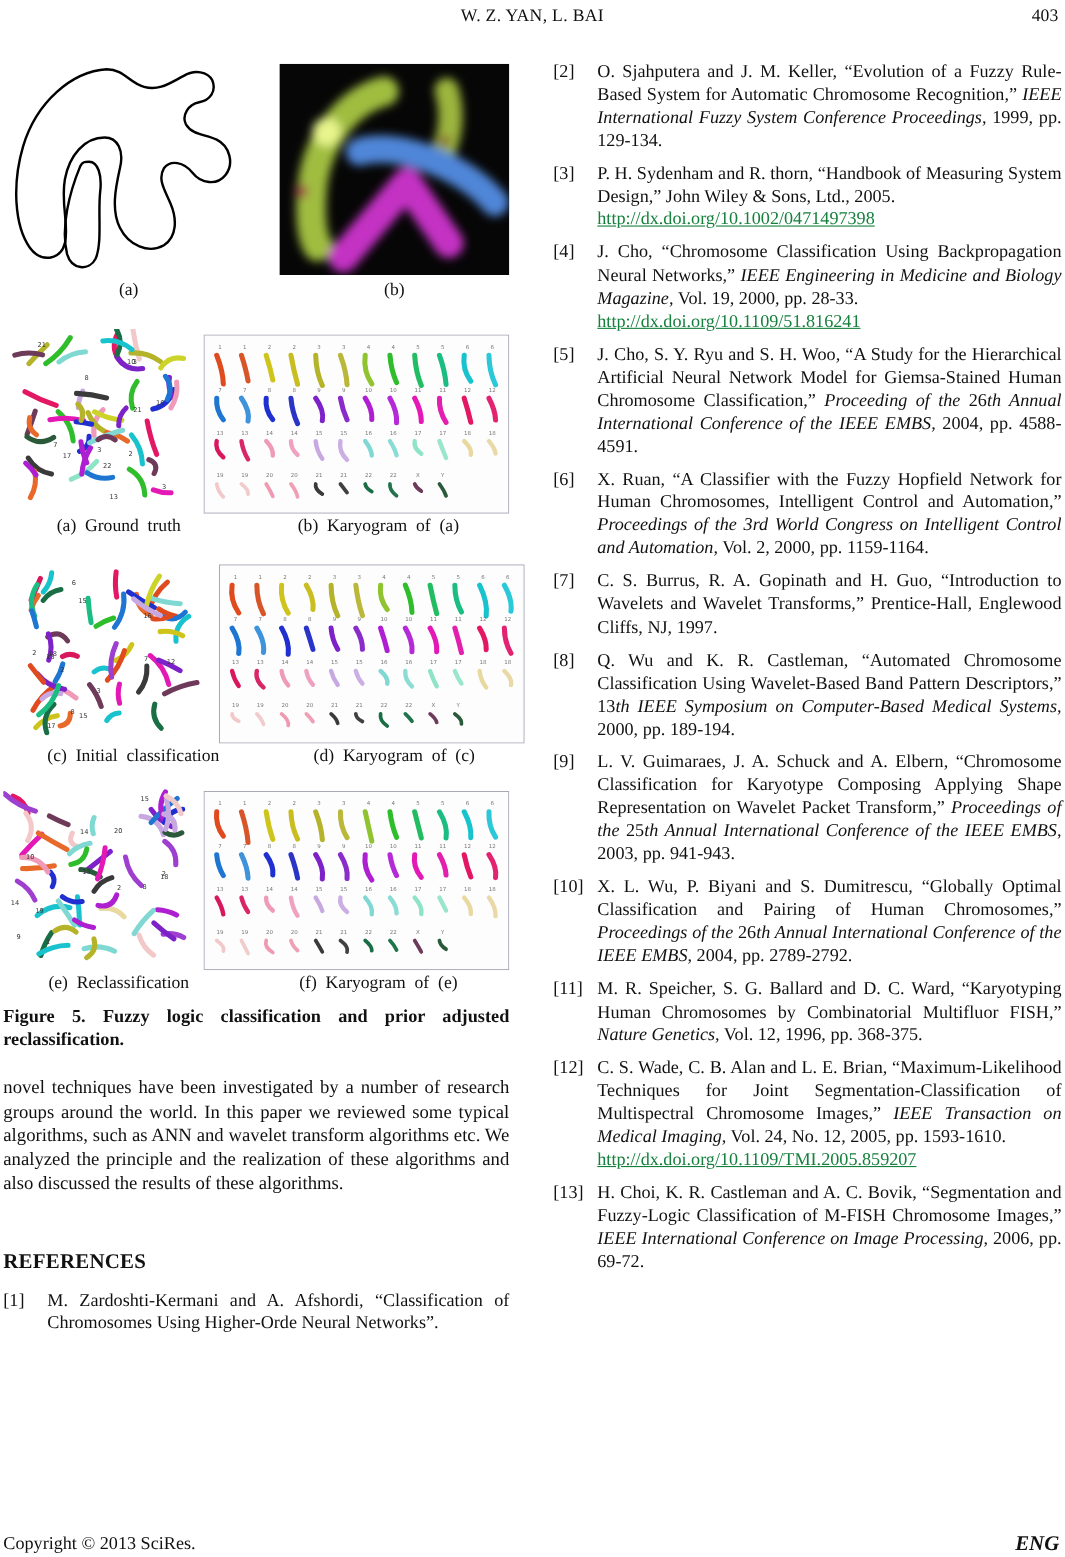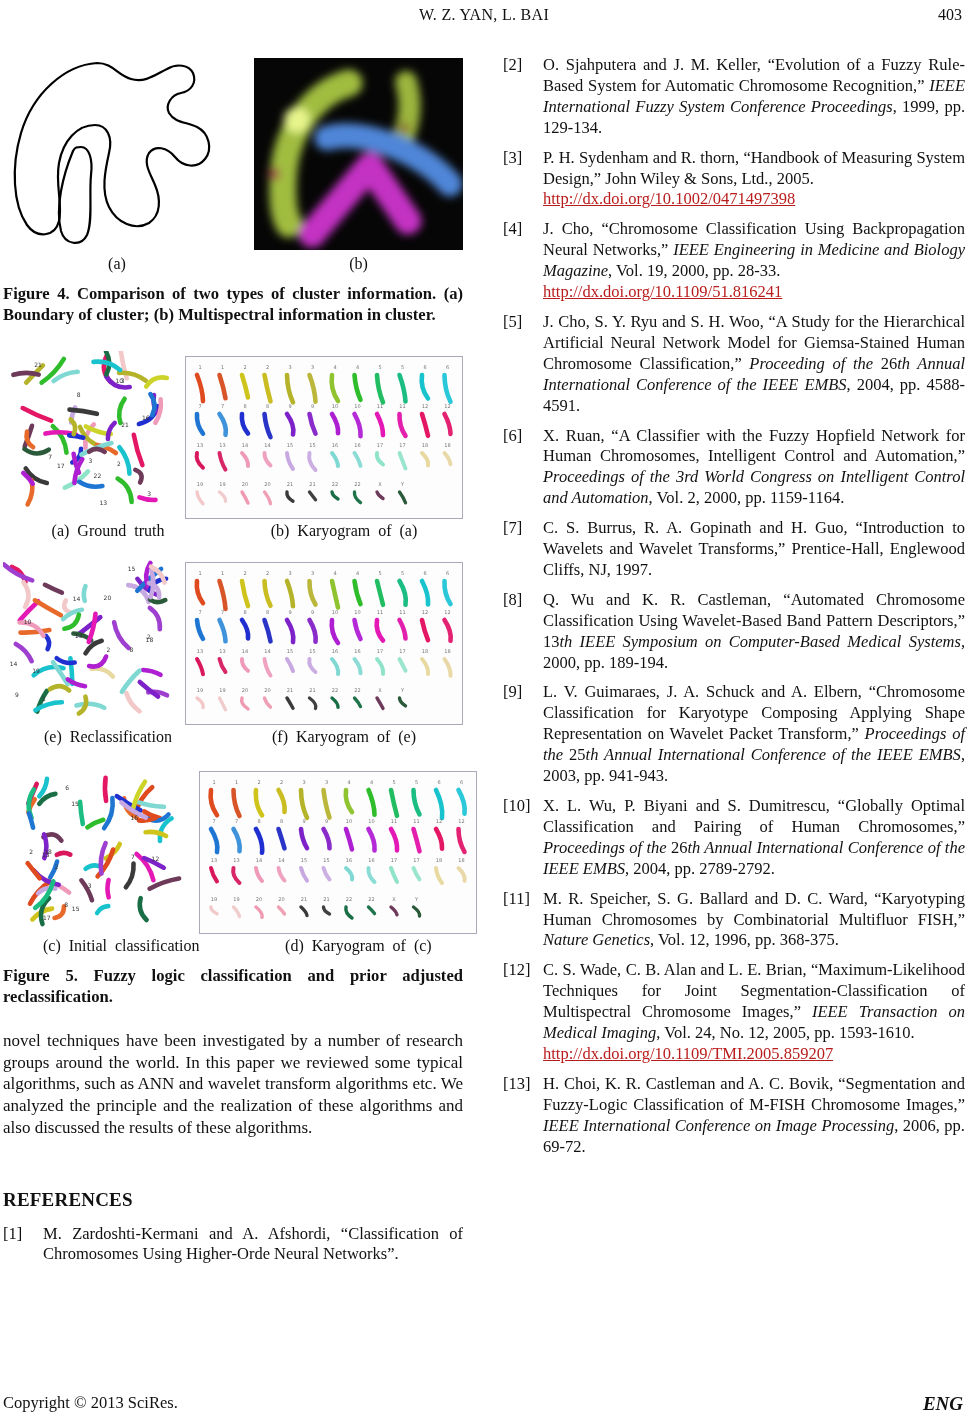--- a/index.html
+++ b/index.html
@@ -29,21 +29,21 @@
   .sub-caption{font-size:16px;margin-top:3px;word-spacing:4px;white-space:nowrap;padding-left:40px;}
   
   .body-text{margin:23px 0 0 0;font-size:17px;line-height:21.7px;text-align:justify;}
   .refs-heading{margin:50px 0 0 0;text-align:left;font-size:19px;font-weight:bold;letter-spacing:.2px;}
   
   .ref-item{display:flex;margin:0 0 9px 0;font-size:16.5px;line-height:20.9px;}
   #refs-left .ref-item{margin-top:13px;}
   .ref-num{flex:0 0 40px;}
   .ref-body{flex:1;text-align:justify;}
   .it{font-style:italic;}
-  .ref-link{color:#b91c1c;display:block;}
+  .ref-link{color:#15803d;display:block;}
   
   .footer-left{position:absolute;left:3px;top:1393px;font-size:16.5px;}
   .footer-right{position:absolute;right:5px;top:1393px;font-size:19px;font-weight:bold;font-style:italic;}
 </style>
 </head>
 <body>
 
 <div class="page">
 
   <div class="header">
@@ -82,21 +82,20 @@
           <path d="M58,176 L116,108 L154,163" fill="none" stroke="#c431c4" stroke-width="27" stroke-linecap="round" stroke-linejoin="round"></path>
           <circle cx="20" cy="116" r="6" fill="#a04848"></circle>
           <circle cx="150" cy="70" r="5" fill="#8a5a3a"></circle>
         </g>
       </svg>
     </div>
     <div class="fig4-labels">
       <span class="la">(a)</span>
       <span class="lb">(b)</span>
     </div>
-    <p class="fig-caption">Figure 4. Comparison of two types of cluster information. (a) Boundary of cluster; (b) Multispectral information in cluster.</p>
 
     <div class="fig5-row r1">
       <div class="fig5-cell">
         <svg id="scat-a" class="scatter-svg" viewBox="0 0 170 168">
             <path d="M90.8,73.4 Q80.7,83.0 82.5,96.8" fill="none" stroke="#ef9ab9" stroke-width="4.6" stroke-linecap="round"></path>
             <path d="M29.0,74.8 Q25.7,85.3 21.7,95.6" fill="none" stroke="#6e3a5a" stroke-width="4.6" stroke-linecap="round"></path>
             <path d="M78.0,97.7 Q78.5,107.6 69.3,111.3" fill="none" stroke="#2030d0" stroke-width="4.6" stroke-linecap="round"></path>
             <path d="M72.2,56.5 Q68.5,63.6 68.2,71.5" fill="none" stroke="#c7a8e0" stroke-width="4.6" stroke-linecap="round"></path>
             <path d="M85.0,120.4 Q75.3,131.2 61.8,136.7" fill="none" stroke="#8fe3c8" stroke-width="4.6" stroke-linecap="round"></path>
             <path d="M60.9,7.9 Q52.4,22.3 38.6,31.6" fill="none" stroke="#2fbd2c" stroke-width="4.6" stroke-linecap="round"></path>
@@ -249,20 +248,185 @@
             <path d="M169.5,136 Q168.9,141.8 175.5,146.6" fill="none" stroke="#20744c" stroke-width="3.4" stroke-linecap="round"></path>
             <text x="195" y="130" font-size="5" fill="#777" text-anchor="middle" font-family="&quot;DejaVu Sans&quot;, sans-serif">X</text>
             <path d="M192,136 Q193.3,139.6 198,142.5" fill="none" stroke="#6e3a5a" stroke-width="3.4" stroke-linecap="round"></path>
             <text x="217.5" y="130" font-size="5" fill="#777" text-anchor="middle" font-family="&quot;DejaVu Sans&quot;, sans-serif">Y</text>
             <path d="M214.5,136 Q218.9,142.0 220.5,146.8" fill="none" stroke="#2a5a3a" stroke-width="3.4" stroke-linecap="round"></path>
           </svg>
         <div class="sub-caption">(b) Karyogram of (a)</div>
       </div>
     </div>
 
+    <div class="fig5-row r2">
+      <div class="fig5-cell">
+        <svg id="scat-c" class="scatter-svg" viewBox="0 0 170 168">
+            <path d="M31.0,12.7 Q30.1,22.7 23.3,30.2" fill="none" stroke="#18c3cd" stroke-width="4.6" stroke-linecap="round"></path>
+            <path d="M92.3,140.1 Q84.8,140.4 81.1,147.0" fill="none" stroke="#18c3cd" stroke-width="4.6" stroke-linecap="round"></path>
+            <path d="M36.1,142.6 Q24.1,144.2 16.4,153.4" fill="none" stroke="#cfc41b" stroke-width="4.6" stroke-linecap="round"></path>
+            <path d="M86.9,102.0 Q78.0,96.2 69.6,102.8" fill="none" stroke="#18c3cd" stroke-width="4.6" stroke-linecap="round"></path>
+            <path d="M29.1,113.6 Q42.2,118.0 53.1,126.5" fill="none" stroke="#ef9ab9" stroke-width="4.6" stroke-linecap="round"></path>
+            <path d="M163.1,112.5 Q147.5,115.1 133.6,122.7" fill="none" stroke="#6e3a5a" stroke-width="4.6" stroke-linecap="round"></path>
+            <path d="M108.1,32.3 Q108.7,46.0 121.2,51.6" fill="none" stroke="#e86a2a" stroke-width="4.6" stroke-linecap="round"></path>
+            <path d="M120.6,88.0 Q133.5,98.2 137.4,114.2" fill="none" stroke="#e318b5" stroke-width="4.6" stroke-linecap="round"></path>
+            <path d="M136.2,21.2 Q123.7,31.6 119.6,47.3" fill="none" stroke="#df4a1e" stroke-width="4.6" stroke-linecap="round"></path>
+            <path d="M103.8,78.0 Q99.3,87.8 89.5,92.3" fill="none" stroke="#cfc41b" stroke-width="4.6" stroke-linecap="round"></path>
+            <path d="M18.8,33.3 Q14.3,39.3 12.3,46.4" fill="none" stroke="#e86a2a" stroke-width="4.6" stroke-linecap="round"></path>
+            <path d="M100.8,30.1 Q112.2,38.1 124.5,44.4" fill="none" stroke="#2030d0" stroke-width="4.6" stroke-linecap="round"></path>
+            <path d="M33.8,115.5 Q21.1,124.1 14.0,137.7" fill="none" stroke="#df4a1e" stroke-width="4.6" stroke-linecap="round"></path>
+            <path d="M41.1,95.5 Q39.0,104.1 34.2,111.4" fill="none" stroke="#1f76d2" stroke-width="4.6" stroke-linecap="round"></path>
+            <path d="M54.3,88.6 Q47.5,85.0 40.8,88.8" fill="none" stroke="#d9175c" stroke-width="4.6" stroke-linecap="round"></path>
+            <path d="M33.1,132.3 Q21.5,143.1 26.5,158.1" fill="none" stroke="#1a6e46" stroke-width="4.6" stroke-linecap="round"></path>
+            <path d="M119.8,35.3 Q133.4,40.2 147.9,40.8" fill="none" stroke="#7fd8d2" stroke-width="4.6" stroke-linecap="round"></path>
+            <path d="M117.5,97.5 Q118.4,110.9 109.9,121.2" fill="none" stroke="#3a3a3a" stroke-width="4.6" stroke-linecap="round"></path>
+            <path d="M47.9,140.4 Q48.2,150.2 38.6,151.9" fill="none" stroke="#e86a2a" stroke-width="4.6" stroke-linecap="round"></path>
+            <path d="M27.4,71.0 Q38.1,64.2 45.4,74.6" fill="none" stroke="#6e3a5a" stroke-width="4.6" stroke-linecap="round"></path>
+            <path d="M96.4,32.1 Q98.4,48.8 88.1,62.2" fill="none" stroke="#1f76d2" stroke-width="4.6" stroke-linecap="round"></path>
+            <path d="M89.6,11.9 Q88.0,23.4 90.1,34.8" fill="none" stroke="#e31763" stroke-width="4.6" stroke-linecap="round"></path>
+            <path d="M20.7,17.9 Q16.6,27.7 12.3,37.4" fill="none" stroke="#d9175c" stroke-width="4.6" stroke-linecap="round"></path>
+            <path d="M39.3,122.6 Q29.3,120.0 22.1,127.4" fill="none" stroke="#c7a8e0" stroke-width="4.6" stroke-linecap="round"></path>
+            <path d="M64.1,35.9 Q64.8,47.1 66.8,58.0" fill="none" stroke="#1cbd83" stroke-width="4.6" stroke-linecap="round"></path>
+            <path d="M39.4,27.9 Q29.3,29.4 23.3,37.8" fill="none" stroke="#1a6e46" stroke-width="4.6" stroke-linecap="round"></path>
+            <path d="M129.0,15.7 Q120.3,28.2 117.0,43.0" fill="none" stroke="#ccd42a" stroke-width="4.6" stroke-linecap="round"></path>
+            <path d="M17.8,104.4 Q27.5,116.3 42.7,118.7" fill="none" stroke="#7d22c8" stroke-width="4.6" stroke-linecap="round"></path>
+            <path d="M97.1,83.5 Q92.7,98.8 81.6,110.3" fill="none" stroke="#df4a1e" stroke-width="4.6" stroke-linecap="round"></path>
+            <path d="M37.3,115.3 Q32.9,131.7 19.2,141.8" fill="none" stroke="#1cbd83" stroke-width="4.6" stroke-linecap="round"></path>
+            <path d="M128.3,45.5 Q135.4,50.4 143.8,52.1" fill="none" stroke="#df4a1e" stroke-width="4.6" stroke-linecap="round"></path>
+            <path d="M152.5,48.5 Q143.9,58.1 132.1,52.6" fill="none" stroke="#1f76d2" stroke-width="4.6" stroke-linecap="round"></path>
+            <path d="M128.2,92.2 Q138.3,96.1 147.7,101.7" fill="none" stroke="#7d22c8" stroke-width="4.6" stroke-linecap="round"></path>
+            <path d="M65.4,114.4 Q72.5,123.3 76.0,134.2" fill="none" stroke="#6e3a5a" stroke-width="4.6" stroke-linecap="round"></path>
+            <path d="M87.3,53.8 Q78.7,56.3 71.3,61.3" fill="none" stroke="#2fbd2c" stroke-width="4.6" stroke-linecap="round"></path>
+            <path d="M139.4,52.0 Q131.5,55.5 122.9,54.4" fill="none" stroke="#df4a1e" stroke-width="4.6" stroke-linecap="round"></path>
+            <path d="M155.6,52.4 Q142.7,60.1 144.0,75.0" fill="none" stroke="#18c3cd" stroke-width="4.6" stroke-linecap="round"></path>
+            <path d="M129.6,66.2 Q140.5,64.8 150.1,70.0" fill="none" stroke="#cfc41b" stroke-width="4.6" stroke-linecap="round"></path>
+            <path d="M17.8,23.5 Q8.8,37.2 15.6,52.0" fill="none" stroke="#1cbd83" stroke-width="4.6" stroke-linecap="round"></path>
+            <path d="M124.7,132.1 Q121.1,144.8 130.6,154.0" fill="none" stroke="#1a6e46" stroke-width="4.6" stroke-linecap="round"></path>
+            <path d="M105.5,36.5 Q116.6,45.7 129.8,51.6" fill="none" stroke="#c7a8e0" stroke-width="4.6" stroke-linecap="round"></path>
+            <path d="M28.0,68.3 Q32.7,80.1 28.3,92.1" fill="none" stroke="#7d22c8" stroke-width="4.6" stroke-linecap="round"></path>
+            <path d="M89.6,77.1 Q82.8,91.7 85.5,107.6" fill="none" stroke="#9f3fd0" stroke-width="4.6" stroke-linecap="round"></path>
+            <path d="M11.6,97.2 Q17.5,104.8 23.6,112.2" fill="none" stroke="#df4a1e" stroke-width="4.6" stroke-linecap="round"></path>
+            <path d="M92.6,114.0 Q90.3,122.7 92.7,131.3" fill="none" stroke="#e318b5" stroke-width="4.6" stroke-linecap="round"></path>
+            <path d="M12.9,47.3 Q15.4,54.4 17.1,61.7" fill="none" stroke="#1f76d2" stroke-width="4.6" stroke-linecap="round"></path>
+            <text x="30.704682471230626" y="153.622729703784" font-size="6" fill="#333" text-anchor="middle" font-family="&quot;DejaVu Sans&quot;, sans-serif">17</text>
+            <text x="32.002551114186645" y="88.24738719314337" font-size="6" fill="#333" text-anchor="middle" font-family="&quot;DejaVu Sans&quot;, sans-serif">18</text>
+            <text x="29.82018500752747" y="90.7878896407783" font-size="6" fill="#333" text-anchor="middle" font-family="&quot;DejaVu Sans&quot;, sans-serif">13</text>
+            <text x="50.04718803521246" y="140.91037161275744" font-size="6" fill="#333" text-anchor="middle" font-family="&quot;DejaVu Sans&quot;, sans-serif">8</text>
+            <text x="51.09388474095613" y="23.573195911943913" font-size="6" fill="#333" text-anchor="middle" font-family="&quot;DejaVu Sans&quot;, sans-serif">6</text>
+            <text x="139.39489631913602" y="95.33313240483403" font-size="6" fill="#333" text-anchor="middle" font-family="&quot;DejaVu Sans&quot;, sans-serif">12</text>
+            <text x="59.65362688526511" y="144.8847950361669" font-size="6" fill="#333" text-anchor="middle" font-family="&quot;DejaVu Sans&quot;, sans-serif">15</text>
+            <text x="116.93551731109619" y="92.71609956026077" font-size="6" fill="#333" text-anchor="middle" font-family="&quot;DejaVu Sans&quot;, sans-serif">7</text>
+            <text x="15.247773132286966" y="87.6542828194797" font-size="6" fill="#333" text-anchor="middle" font-family="&quot;DejaVu Sans&quot;, sans-serif">2</text>
+            <text x="73.54188947472721" y="121.54736422002316" font-size="6" fill="#333" text-anchor="middle" font-family="&quot;DejaVu Sans&quot;, sans-serif">3</text>
+            <text x="40.7505221599713" y="103.15323868393898" font-size="6" fill="#333" text-anchor="middle" font-family="&quot;DejaVu Sans&quot;, sans-serif">2</text>
+            <text x="118.20898547861725" y="54.11045416817069" font-size="6" fill="#333" text-anchor="middle" font-family="&quot;DejaVu Sans&quot;, sans-serif">16</text>
+            <text x="59.100871035829186" y="40.35186276584864" font-size="6" fill="#333" text-anchor="middle" font-family="&quot;DejaVu Sans&quot;, sans-serif">15</text>
+          </svg>
+        <div class="sub-caption">(c) Initial classification</div>
+      </div>
+      <div class="fig5-cell">
+        <svg id="karyo-d" class="karyo-svg" viewBox="0 0 278 163">
+            <rect x="0.5" y="0.5" width="277" height="162" fill="#fdfdfe" stroke="#a8aab8" stroke-width="1"></rect>
+            <text x="15" y="13" font-size="5" fill="#777" text-anchor="middle" font-family="&quot;DejaVu Sans&quot;, sans-serif">1</text>
+            <path d="M12,19 Q10.0,32.8 18,44.2" fill="none" stroke="#df4a1e" stroke-width="4.6" stroke-linecap="round"></path>
+            <text x="37.5" y="13" font-size="5" fill="#777" text-anchor="middle" font-family="&quot;DejaVu Sans&quot;, sans-serif">1</text>
+            <path d="M34.5,19 Q34.5,33.3 40.5,45.0" fill="none" stroke="#d8552a" stroke-width="4.6" stroke-linecap="round"></path>
+            <text x="60" y="13" font-size="5" fill="#777" text-anchor="middle" font-family="&quot;DejaVu Sans&quot;, sans-serif">2</text>
+            <path d="M57,19 Q55.7,32.9 63,44.3" fill="none" stroke="#cfc41b" stroke-width="4.6" stroke-linecap="round"></path>
+            <text x="82.5" y="13" font-size="5" fill="#777" text-anchor="middle" font-family="&quot;DejaVu Sans&quot;, sans-serif">2</text>
+            <path d="M79.5,19 Q86.7,31.1 85.5,41.0" fill="none" stroke="#c9bd22" stroke-width="4.6" stroke-linecap="round"></path>
+            <text x="105" y="13" font-size="5" fill="#777" text-anchor="middle" font-family="&quot;DejaVu Sans&quot;, sans-serif">3</text>
+            <path d="M102,19 Q102.1,34.3 108,46.8" fill="none" stroke="#b4b32a" stroke-width="4.6" stroke-linecap="round"></path>
+            <text x="127.5" y="13" font-size="5" fill="#777" text-anchor="middle" font-family="&quot;DejaVu Sans&quot;, sans-serif">3</text>
+            <path d="M124.5,19 Q126.3,34.2 130.5,46.6" fill="none" stroke="#bab73a" stroke-width="4.6" stroke-linecap="round"></path>
+            <text x="150" y="13" font-size="5" fill="#777" text-anchor="middle" font-family="&quot;DejaVu Sans&quot;, sans-serif">4</text>
+            <path d="M147,19 Q145.5,31.2 153,41.1" fill="none" stroke="#8fc32f" stroke-width="4.6" stroke-linecap="round"></path>
+            <text x="172.5" y="13" font-size="5" fill="#777" text-anchor="middle" font-family="&quot;DejaVu Sans&quot;, sans-serif">4</text>
+            <path d="M169.5,19 Q175.3,32.6 175.5,43.7" fill="none" stroke="#2fbd2c" stroke-width="4.6" stroke-linecap="round"></path>
+            <text x="195" y="13" font-size="5" fill="#777" text-anchor="middle" font-family="&quot;DejaVu Sans&quot;, sans-serif">5</text>
+            <path d="M192,19 Q194.8,33.2 198,44.8" fill="none" stroke="#22bd62" stroke-width="4.6" stroke-linecap="round"></path>
+            <text x="217.5" y="13" font-size="5" fill="#777" text-anchor="middle" font-family="&quot;DejaVu Sans&quot;, sans-serif">5</text>
+            <path d="M214.5,19 Q214.5,32.4 220.5,43.4" fill="none" stroke="#1cbd83" stroke-width="4.6" stroke-linecap="round"></path>
+            <text x="240" y="13" font-size="5" fill="#777" text-anchor="middle" font-family="&quot;DejaVu Sans&quot;, sans-serif">6</text>
+            <path d="M237,19 Q244.5,34.4 243,46.9" fill="none" stroke="#18c3cd" stroke-width="4.6" stroke-linecap="round"></path>
+            <text x="262.5" y="13" font-size="5" fill="#777" text-anchor="middle" font-family="&quot;DejaVu Sans&quot;, sans-serif">6</text>
+            <path d="M259.5,19 Q266.9,32.0 265.5,42.6" fill="none" stroke="#2ac8d8" stroke-width="4.6" stroke-linecap="round"></path>
+            <text x="15" y="52" font-size="5" fill="#777" text-anchor="middle" font-family="&quot;DejaVu Sans&quot;, sans-serif">7</text>
+            <path d="M12,58 Q19.8,70.7 18,81.1" fill="none" stroke="#1f76d2" stroke-width="4.6" stroke-linecap="round"></path>
+            <text x="37.5" y="52" font-size="5" fill="#777" text-anchor="middle" font-family="&quot;DejaVu Sans&quot;, sans-serif">7</text>
+            <path d="M34.5,58 Q41.9,70.2 40.5,80.2" fill="none" stroke="#3f93da" stroke-width="4.6" stroke-linecap="round"></path>
+            <text x="60" y="52" font-size="5" fill="#777" text-anchor="middle" font-family="&quot;DejaVu Sans&quot;, sans-serif">8</text>
+            <path d="M57,58 Q64.4,71.1 63,81.8" fill="none" stroke="#2030d0" stroke-width="4.6" stroke-linecap="round"></path>
+            <text x="82.5" y="52" font-size="5" fill="#777" text-anchor="middle" font-family="&quot;DejaVu Sans&quot;, sans-serif">8</text>
+            <path d="M79.5,58 Q83.0,68.6 85.5,77.3" fill="none" stroke="#2a35c8" stroke-width="4.6" stroke-linecap="round"></path>
+            <text x="105" y="52" font-size="5" fill="#777" text-anchor="middle" font-family="&quot;DejaVu Sans&quot;, sans-serif">9</text>
+            <path d="M102,58 Q102.9,68.6 108,77.2" fill="none" stroke="#7d22c8" stroke-width="4.6" stroke-linecap="round"></path>
+            <text x="127.5" y="52" font-size="5" fill="#777" text-anchor="middle" font-family="&quot;DejaVu Sans&quot;, sans-serif">9</text>
+            <path d="M124.5,58 Q130.8,68.6 130.5,77.3" fill="none" stroke="#8a2cc9" stroke-width="4.6" stroke-linecap="round"></path>
+            <text x="150" y="52" font-size="5" fill="#777" text-anchor="middle" font-family="&quot;DejaVu Sans&quot;, sans-serif">10</text>
+            <path d="M147,58 Q150.8,69.2 153,78.4" fill="none" stroke="#ae1fd2" stroke-width="4.6" stroke-linecap="round"></path>
+            <text x="172.5" y="52" font-size="5" fill="#777" text-anchor="middle" font-family="&quot;DejaVu Sans&quot;, sans-serif">10</text>
+            <path d="M169.5,58 Q176.4,69.8 175.5,79.5" fill="none" stroke="#b32ad6" stroke-width="4.6" stroke-linecap="round"></path>
+            <text x="195" y="52" font-size="5" fill="#777" text-anchor="middle" font-family="&quot;DejaVu Sans&quot;, sans-serif">11</text>
+            <path d="M192,58 Q198.8,69.8 198,79.4" fill="none" stroke="#e318b5" stroke-width="4.6" stroke-linecap="round"></path>
+            <text x="217.5" y="52" font-size="5" fill="#777" text-anchor="middle" font-family="&quot;DejaVu Sans&quot;, sans-serif">11</text>
+            <path d="M214.5,58 Q218.2,70.3 220.5,80.3" fill="none" stroke="#e31fae" stroke-width="4.6" stroke-linecap="round"></path>
+            <text x="240" y="52" font-size="5" fill="#777" text-anchor="middle" font-family="&quot;DejaVu Sans&quot;, sans-serif">12</text>
+            <path d="M237,58 Q243.5,68.8 243,77.6" fill="none" stroke="#e31763" stroke-width="4.6" stroke-linecap="round"></path>
+            <text x="262.5" y="52" font-size="5" fill="#777" text-anchor="middle" font-family="&quot;DejaVu Sans&quot;, sans-serif">12</text>
+            <path d="M259.5,58 Q259.5,70.6 265.5,80.9" fill="none" stroke="#e32372" stroke-width="4.6" stroke-linecap="round"></path>
+            <text x="15" y="91" font-size="5" fill="#777" text-anchor="middle" font-family="&quot;DejaVu Sans&quot;, sans-serif">13</text>
+            <path d="M12,97 Q13.6,104.4 18,110.5" fill="none" stroke="#d9175c" stroke-width="4" stroke-linecap="round"></path>
+            <text x="37.5" y="91" font-size="5" fill="#777" text-anchor="middle" font-family="&quot;DejaVu Sans&quot;, sans-serif">13</text>
+            <path d="M34.5,97 Q32.7,105.2 40.5,111.9" fill="none" stroke="#d92666" stroke-width="4" stroke-linecap="round"></path>
+            <text x="60" y="91" font-size="5" fill="#777" text-anchor="middle" font-family="&quot;DejaVu Sans&quot;, sans-serif">14</text>
+            <path d="M57,97 Q57.9,104.1 63,110.0" fill="none" stroke="#ef9ab9" stroke-width="4" stroke-linecap="round"></path>
+            <text x="82.5" y="91" font-size="5" fill="#777" text-anchor="middle" font-family="&quot;DejaVu Sans&quot;, sans-serif">14</text>
+            <path d="M79.5,97 Q80.5,103.9 85.5,109.5" fill="none" stroke="#efa2c0" stroke-width="4" stroke-linecap="round"></path>
+            <text x="105" y="91" font-size="5" fill="#777" text-anchor="middle" font-family="&quot;DejaVu Sans&quot;, sans-serif">15</text>
+            <path d="M102,97 Q103.7,103.9 108,109.6" fill="none" stroke="#c7a8e0" stroke-width="4" stroke-linecap="round"></path>
+            <text x="127.5" y="91" font-size="5" fill="#777" text-anchor="middle" font-family="&quot;DejaVu Sans&quot;, sans-serif">15</text>
+            <path d="M124.5,97 Q126.1,103.3 130.5,108.5" fill="none" stroke="#cbafe2" stroke-width="4" stroke-linecap="round"></path>
+            <text x="150" y="91" font-size="5" fill="#777" text-anchor="middle" font-family="&quot;DejaVu Sans&quot;, sans-serif">16</text>
+            <path d="M147,97 Q154.3,103.3 153,108.5" fill="none" stroke="#7fd8d2" stroke-width="4" stroke-linecap="round"></path>
+            <text x="172.5" y="91" font-size="5" fill="#777" text-anchor="middle" font-family="&quot;DejaVu Sans&quot;, sans-serif">16</text>
+            <path d="M169.5,97 Q168.7,104.7 175.5,111.0" fill="none" stroke="#8adcd5" stroke-width="4" stroke-linecap="round"></path>
+            <text x="195" y="91" font-size="5" fill="#777" text-anchor="middle" font-family="&quot;DejaVu Sans&quot;, sans-serif">17</text>
+            <path d="M192,97 Q194.7,104.7 198,110.9" fill="none" stroke="#8fe3c8" stroke-width="4" stroke-linecap="round"></path>
+            <text x="217.5" y="91" font-size="5" fill="#777" text-anchor="middle" font-family="&quot;DejaVu Sans&quot;, sans-serif">17</text>
+            <path d="M214.5,97 Q216.9,103.2 220.5,108.3" fill="none" stroke="#99e5cd" stroke-width="4" stroke-linecap="round"></path>
+            <text x="240" y="91" font-size="5" fill="#777" text-anchor="middle" font-family="&quot;DejaVu Sans&quot;, sans-serif">18</text>
+            <path d="M237,97 Q237.9,105.3 243,112.0" fill="none" stroke="#e8d9a0" stroke-width="4" stroke-linecap="round"></path>
+            <text x="262.5" y="91" font-size="5" fill="#777" text-anchor="middle" font-family="&quot;DejaVu Sans&quot;, sans-serif">18</text>
+            <path d="M259.5,97 Q266.8,104.0 265.5,109.7" fill="none" stroke="#ead9a8" stroke-width="4" stroke-linecap="round"></path>
+            <text x="15" y="130" font-size="5" fill="#777" text-anchor="middle" font-family="&quot;DejaVu Sans&quot;, sans-serif">19</text>
+            <path d="M12,136 Q11.6,139.7 18,142.7" fill="none" stroke="#f2c8c8" stroke-width="3.4" stroke-linecap="round"></path>
+            <text x="37.5" y="130" font-size="5" fill="#777" text-anchor="middle" font-family="&quot;DejaVu Sans&quot;, sans-serif">19</text>
+            <path d="M34.5,136 Q39.4,141.2 40.5,145.5" fill="none" stroke="#f0cccc" stroke-width="3.4" stroke-linecap="round"></path>
+            <text x="60" y="130" font-size="5" fill="#777" text-anchor="middle" font-family="&quot;DejaVu Sans&quot;, sans-serif">20</text>
+            <path d="M57,136 Q64.0,141.7 63,146.4" fill="none" stroke="#ef9ab0" stroke-width="3.4" stroke-linecap="round"></path>
+            <text x="82.5" y="130" font-size="5" fill="#777" text-anchor="middle" font-family="&quot;DejaVu Sans&quot;, sans-serif">20</text>
+            <path d="M79.5,136 Q83.4,139.8 85.5,143.0" fill="none" stroke="#efa0b5" stroke-width="3.4" stroke-linecap="round"></path>
+            <text x="105" y="130" font-size="5" fill="#777" text-anchor="middle" font-family="&quot;DejaVu Sans&quot;, sans-serif">21</text>
+            <path d="M102,136 Q107.3,140.7 108,144.5" fill="none" stroke="#3a3a3a" stroke-width="3.4" stroke-linecap="round"></path>
+            <text x="127.5" y="130" font-size="5" fill="#777" text-anchor="middle" font-family="&quot;DejaVu Sans&quot;, sans-serif">21</text>
+            <path d="M124.5,136 Q124.4,139.8 130.5,142.9" fill="none" stroke="#404040" stroke-width="3.4" stroke-linecap="round"></path>
+            <text x="150" y="130" font-size="5" fill="#777" text-anchor="middle" font-family="&quot;DejaVu Sans&quot;, sans-serif">22</text>
+            <path d="M147,136 Q145.8,142.1 153,147.0" fill="none" stroke="#1a6e46" stroke-width="3.4" stroke-linecap="round"></path>
+            <text x="172.5" y="130" font-size="5" fill="#777" text-anchor="middle" font-family="&quot;DejaVu Sans&quot;, sans-serif">22</text>
+            <path d="M169.5,136 Q173.3,139.6 175.5,142.6" fill="none" stroke="#20744c" stroke-width="3.4" stroke-linecap="round"></path>
+            <text x="195" y="130" font-size="5" fill="#777" text-anchor="middle" font-family="&quot;DejaVu Sans&quot;, sans-serif">X</text>
+            <path d="M192,136 Q197.3,140.3 198,143.8" fill="none" stroke="#6e3a5a" stroke-width="3.4" stroke-linecap="round"></path>
+            <text x="217.5" y="130" font-size="5" fill="#777" text-anchor="middle" font-family="&quot;DejaVu Sans&quot;, sans-serif">Y</text>
+            <path d="M214.5,136 Q221.3,141.0 220.5,145.0" fill="none" stroke="#2a5a3a" stroke-width="3.4" stroke-linecap="round"></path>
+          </svg>
+        <div class="sub-caption">(d) Karyogram of (c)</div>
+      </div>
+    </div>
+
     <div class="fig5-row r3">
       <div class="fig5-cell">
         <svg id="scat-e" class="scatter-svg" viewBox="0 0 170 168">
             <path d="M73.5,148.5 Q87.8,144.2 101.2,150.7" fill="none" stroke="#7fd8d2" stroke-width="4.6" stroke-linecap="round"></path>
             <path d="M43.9,133.9 Q37.4,143.5 34.2,154.6" fill="none" stroke="#1a6e46" stroke-width="4.6" stroke-linecap="round"></path>
             <path d="M60.5,111.2 Q43.7,106.7 30.7,118.3" fill="none" stroke="#18c3cd" stroke-width="4.6" stroke-linecap="round"></path>
             <path d="M88.7,111.9 Q101.4,109.9 109.9,119.5" fill="none" stroke="#e8d9a0" stroke-width="4.6" stroke-linecap="round"></path>
             <path d="M50.0,105.1 Q57.7,115.8 64.7,127.0" fill="none" stroke="#7fd8d2" stroke-width="4.6" stroke-linecap="round"></path>
             <path d="M146.8,50.9 Q157.9,58.7 156.8,72.2" fill="none" stroke="#9f3fd0" stroke-width="4.6" stroke-linecap="round"></path>
             <path d="M134.4,21.8 Q141.5,32.4 153.2,37.5" fill="none" stroke="#7d22c8" stroke-width="4.6" stroke-linecap="round"></path>
@@ -414,185 +578,20 @@
             <path d="M169.5,136 Q173.9,140.7 175.5,144.6" fill="none" stroke="#20744c" stroke-width="3.4" stroke-linecap="round"></path>
             <text x="195" y="130" font-size="5" fill="#777" text-anchor="middle" font-family="&quot;DejaVu Sans&quot;, sans-serif">X</text>
             <path d="M192,136 Q195.5,141.7 198,146.4" fill="none" stroke="#6e3a5a" stroke-width="3.4" stroke-linecap="round"></path>
             <text x="217.5" y="130" font-size="5" fill="#777" text-anchor="middle" font-family="&quot;DejaVu Sans&quot;, sans-serif">Y</text>
             <path d="M214.5,136 Q214.9,140.3 220.5,143.9" fill="none" stroke="#2a5a3a" stroke-width="3.4" stroke-linecap="round"></path>
           </svg>
         <div class="sub-caption">(f) Karyogram of (e)</div>
       </div>
     </div>
 
-    <div class="fig5-row r2">
-      <div class="fig5-cell">
-        <svg id="scat-c" class="scatter-svg" viewBox="0 0 170 168">
-            <path d="M31.0,12.7 Q30.1,22.7 23.3,30.2" fill="none" stroke="#18c3cd" stroke-width="4.6" stroke-linecap="round"></path>
-            <path d="M92.3,140.1 Q84.8,140.4 81.1,147.0" fill="none" stroke="#18c3cd" stroke-width="4.6" stroke-linecap="round"></path>
-            <path d="M36.1,142.6 Q24.1,144.2 16.4,153.4" fill="none" stroke="#cfc41b" stroke-width="4.6" stroke-linecap="round"></path>
-            <path d="M86.9,102.0 Q78.0,96.2 69.6,102.8" fill="none" stroke="#18c3cd" stroke-width="4.6" stroke-linecap="round"></path>
-            <path d="M29.1,113.6 Q42.2,118.0 53.1,126.5" fill="none" stroke="#ef9ab9" stroke-width="4.6" stroke-linecap="round"></path>
-            <path d="M163.1,112.5 Q147.5,115.1 133.6,122.7" fill="none" stroke="#6e3a5a" stroke-width="4.6" stroke-linecap="round"></path>
-            <path d="M108.1,32.3 Q108.7,46.0 121.2,51.6" fill="none" stroke="#e86a2a" stroke-width="4.6" stroke-linecap="round"></path>
-            <path d="M120.6,88.0 Q133.5,98.2 137.4,114.2" fill="none" stroke="#e318b5" stroke-width="4.6" stroke-linecap="round"></path>
-            <path d="M136.2,21.2 Q123.7,31.6 119.6,47.3" fill="none" stroke="#df4a1e" stroke-width="4.6" stroke-linecap="round"></path>
-            <path d="M103.8,78.0 Q99.3,87.8 89.5,92.3" fill="none" stroke="#cfc41b" stroke-width="4.6" stroke-linecap="round"></path>
-            <path d="M18.8,33.3 Q14.3,39.3 12.3,46.4" fill="none" stroke="#e86a2a" stroke-width="4.6" stroke-linecap="round"></path>
-            <path d="M100.8,30.1 Q112.2,38.1 124.5,44.4" fill="none" stroke="#2030d0" stroke-width="4.6" stroke-linecap="round"></path>
-            <path d="M33.8,115.5 Q21.1,124.1 14.0,137.7" fill="none" stroke="#df4a1e" stroke-width="4.6" stroke-linecap="round"></path>
-            <path d="M41.1,95.5 Q39.0,104.1 34.2,111.4" fill="none" stroke="#1f76d2" stroke-width="4.6" stroke-linecap="round"></path>
-            <path d="M54.3,88.6 Q47.5,85.0 40.8,88.8" fill="none" stroke="#d9175c" stroke-width="4.6" stroke-linecap="round"></path>
-            <path d="M33.1,132.3 Q21.5,143.1 26.5,158.1" fill="none" stroke="#1a6e46" stroke-width="4.6" stroke-linecap="round"></path>
-            <path d="M119.8,35.3 Q133.4,40.2 147.9,40.8" fill="none" stroke="#7fd8d2" stroke-width="4.6" stroke-linecap="round"></path>
-            <path d="M117.5,97.5 Q118.4,110.9 109.9,121.2" fill="none" stroke="#3a3a3a" stroke-width="4.6" stroke-linecap="round"></path>
-            <path d="M47.9,140.4 Q48.2,150.2 38.6,151.9" fill="none" stroke="#e86a2a" stroke-width="4.6" stroke-linecap="round"></path>
-            <path d="M27.4,71.0 Q38.1,64.2 45.4,74.6" fill="none" stroke="#6e3a5a" stroke-width="4.6" stroke-linecap="round"></path>
-            <path d="M96.4,32.1 Q98.4,48.8 88.1,62.2" fill="none" stroke="#1f76d2" stroke-width="4.6" stroke-linecap="round"></path>
-            <path d="M89.6,11.9 Q88.0,23.4 90.1,34.8" fill="none" stroke="#e31763" stroke-width="4.6" stroke-linecap="round"></path>
-            <path d="M20.7,17.9 Q16.6,27.7 12.3,37.4" fill="none" stroke="#d9175c" stroke-width="4.6" stroke-linecap="round"></path>
-            <path d="M39.3,122.6 Q29.3,120.0 22.1,127.4" fill="none" stroke="#c7a8e0" stroke-width="4.6" stroke-linecap="round"></path>
-            <path d="M64.1,35.9 Q64.8,47.1 66.8,58.0" fill="none" stroke="#1cbd83" stroke-width="4.6" stroke-linecap="round"></path>
-            <path d="M39.4,27.9 Q29.3,29.4 23.3,37.8" fill="none" stroke="#1a6e46" stroke-width="4.6" stroke-linecap="round"></path>
-            <path d="M129.0,15.7 Q120.3,28.2 117.0,43.0" fill="none" stroke="#ccd42a" stroke-width="4.6" stroke-linecap="round"></path>
-            <path d="M17.8,104.4 Q27.5,116.3 42.7,118.7" fill="none" stroke="#7d22c8" stroke-width="4.6" stroke-linecap="round"></path>
-            <path d="M97.1,83.5 Q92.7,98.8 81.6,110.3" fill="none" stroke="#df4a1e" stroke-width="4.6" stroke-linecap="round"></path>
-            <path d="M37.3,115.3 Q32.9,131.7 19.2,141.8" fill="none" stroke="#1cbd83" stroke-width="4.6" stroke-linecap="round"></path>
-            <path d="M128.3,45.5 Q135.4,50.4 143.8,52.1" fill="none" stroke="#df4a1e" stroke-width="4.6" stroke-linecap="round"></path>
-            <path d="M152.5,48.5 Q143.9,58.1 132.1,52.6" fill="none" stroke="#1f76d2" stroke-width="4.6" stroke-linecap="round"></path>
-            <path d="M128.2,92.2 Q138.3,96.1 147.7,101.7" fill="none" stroke="#7d22c8" stroke-width="4.6" stroke-linecap="round"></path>
-            <path d="M65.4,114.4 Q72.5,123.3 76.0,134.2" fill="none" stroke="#6e3a5a" stroke-width="4.6" stroke-linecap="round"></path>
-            <path d="M87.3,53.8 Q78.7,56.3 71.3,61.3" fill="none" stroke="#2fbd2c" stroke-width="4.6" stroke-linecap="round"></path>
-            <path d="M139.4,52.0 Q131.5,55.5 122.9,54.4" fill="none" stroke="#df4a1e" stroke-width="4.6" stroke-linecap="round"></path>
-            <path d="M155.6,52.4 Q142.7,60.1 144.0,75.0" fill="none" stroke="#18c3cd" stroke-width="4.6" stroke-linecap="round"></path>
-            <path d="M129.6,66.2 Q140.5,64.8 150.1,70.0" fill="none" stroke="#cfc41b" stroke-width="4.6" stroke-linecap="round"></path>
-            <path d="M17.8,23.5 Q8.8,37.2 15.6,52.0" fill="none" stroke="#1cbd83" stroke-width="4.6" stroke-linecap="round"></path>
-            <path d="M124.7,132.1 Q121.1,144.8 130.6,154.0" fill="none" stroke="#1a6e46" stroke-width="4.6" stroke-linecap="round"></path>
-            <path d="M105.5,36.5 Q116.6,45.7 129.8,51.6" fill="none" stroke="#c7a8e0" stroke-width="4.6" stroke-linecap="round"></path>
-            <path d="M28.0,68.3 Q32.7,80.1 28.3,92.1" fill="none" stroke="#7d22c8" stroke-width="4.6" stroke-linecap="round"></path>
-            <path d="M89.6,77.1 Q82.8,91.7 85.5,107.6" fill="none" stroke="#9f3fd0" stroke-width="4.6" stroke-linecap="round"></path>
-            <path d="M11.6,97.2 Q17.5,104.8 23.6,112.2" fill="none" stroke="#df4a1e" stroke-width="4.6" stroke-linecap="round"></path>
-            <path d="M92.6,114.0 Q90.3,122.7 92.7,131.3" fill="none" stroke="#e318b5" stroke-width="4.6" stroke-linecap="round"></path>
-            <path d="M12.9,47.3 Q15.4,54.4 17.1,61.7" fill="none" stroke="#1f76d2" stroke-width="4.6" stroke-linecap="round"></path>
-            <text x="30.704682471230626" y="153.622729703784" font-size="6" fill="#333" text-anchor="middle" font-family="&quot;DejaVu Sans&quot;, sans-serif">17</text>
-            <text x="32.002551114186645" y="88.24738719314337" font-size="6" fill="#333" text-anchor="middle" font-family="&quot;DejaVu Sans&quot;, sans-serif">18</text>
-            <text x="29.82018500752747" y="90.7878896407783" font-size="6" fill="#333" text-anchor="middle" font-family="&quot;DejaVu Sans&quot;, sans-serif">13</text>
-            <text x="50.04718803521246" y="140.91037161275744" font-size="6" fill="#333" text-anchor="middle" font-family="&quot;DejaVu Sans&quot;, sans-serif">8</text>
-            <text x="51.09388474095613" y="23.573195911943913" font-size="6" fill="#333" text-anchor="middle" font-family="&quot;DejaVu Sans&quot;, sans-serif">6</text>
-            <text x="139.39489631913602" y="95.33313240483403" font-size="6" fill="#333" text-anchor="middle" font-family="&quot;DejaVu Sans&quot;, sans-serif">12</text>
-            <text x="59.65362688526511" y="144.8847950361669" font-size="6" fill="#333" text-anchor="middle" font-family="&quot;DejaVu Sans&quot;, sans-serif">15</text>
-            <text x="116.93551731109619" y="92.71609956026077" font-size="6" fill="#333" text-anchor="middle" font-family="&quot;DejaVu Sans&quot;, sans-serif">7</text>
-            <text x="15.247773132286966" y="87.6542828194797" font-size="6" fill="#333" text-anchor="middle" font-family="&quot;DejaVu Sans&quot;, sans-serif">2</text>
-            <text x="73.54188947472721" y="121.54736422002316" font-size="6" fill="#333" text-anchor="middle" font-family="&quot;DejaVu Sans&quot;, sans-serif">3</text>
-            <text x="40.7505221599713" y="103.15323868393898" font-size="6" fill="#333" text-anchor="middle" font-family="&quot;DejaVu Sans&quot;, sans-serif">2</text>
-            <text x="118.20898547861725" y="54.11045416817069" font-size="6" fill="#333" text-anchor="middle" font-family="&quot;DejaVu Sans&quot;, sans-serif">16</text>
-            <text x="59.100871035829186" y="40.35186276584864" font-size="6" fill="#333" text-anchor="middle" font-family="&quot;DejaVu Sans&quot;, sans-serif">15</text>
-          </svg>
-        <div class="sub-caption">(c) Initial classification</div>
-      </div>
-      <div class="fig5-cell">
-        <svg id="karyo-d" class="karyo-svg" viewBox="0 0 278 163">
-            <rect x="0.5" y="0.5" width="277" height="162" fill="#fdfdfe" stroke="#a8aab8" stroke-width="1"></rect>
-            <text x="15" y="13" font-size="5" fill="#777" text-anchor="middle" font-family="&quot;DejaVu Sans&quot;, sans-serif">1</text>
-            <path d="M12,19 Q10.0,32.8 18,44.2" fill="none" stroke="#df4a1e" stroke-width="4.6" stroke-linecap="round"></path>
-            <text x="37.5" y="13" font-size="5" fill="#777" text-anchor="middle" font-family="&quot;DejaVu Sans&quot;, sans-serif">1</text>
-            <path d="M34.5,19 Q34.5,33.3 40.5,45.0" fill="none" stroke="#d8552a" stroke-width="4.6" stroke-linecap="round"></path>
-            <text x="60" y="13" font-size="5" fill="#777" text-anchor="middle" font-family="&quot;DejaVu Sans&quot;, sans-serif">2</text>
-            <path d="M57,19 Q55.7,32.9 63,44.3" fill="none" stroke="#cfc41b" stroke-width="4.6" stroke-linecap="round"></path>
-            <text x="82.5" y="13" font-size="5" fill="#777" text-anchor="middle" font-family="&quot;DejaVu Sans&quot;, sans-serif">2</text>
-            <path d="M79.5,19 Q86.7,31.1 85.5,41.0" fill="none" stroke="#c9bd22" stroke-width="4.6" stroke-linecap="round"></path>
-            <text x="105" y="13" font-size="5" fill="#777" text-anchor="middle" font-family="&quot;DejaVu Sans&quot;, sans-serif">3</text>
-            <path d="M102,19 Q102.1,34.3 108,46.8" fill="none" stroke="#b4b32a" stroke-width="4.6" stroke-linecap="round"></path>
-            <text x="127.5" y="13" font-size="5" fill="#777" text-anchor="middle" font-family="&quot;DejaVu Sans&quot;, sans-serif">3</text>
-            <path d="M124.5,19 Q126.3,34.2 130.5,46.6" fill="none" stroke="#bab73a" stroke-width="4.6" stroke-linecap="round"></path>
-            <text x="150" y="13" font-size="5" fill="#777" text-anchor="middle" font-family="&quot;DejaVu Sans&quot;, sans-serif">4</text>
-            <path d="M147,19 Q145.5,31.2 153,41.1" fill="none" stroke="#8fc32f" stroke-width="4.6" stroke-linecap="round"></path>
-            <text x="172.5" y="13" font-size="5" fill="#777" text-anchor="middle" font-family="&quot;DejaVu Sans&quot;, sans-serif">4</text>
-            <path d="M169.5,19 Q175.3,32.6 175.5,43.7" fill="none" stroke="#2fbd2c" stroke-width="4.6" stroke-linecap="round"></path>
-            <text x="195" y="13" font-size="5" fill="#777" text-anchor="middle" font-family="&quot;DejaVu Sans&quot;, sans-serif">5</text>
-            <path d="M192,19 Q194.8,33.2 198,44.8" fill="none" stroke="#22bd62" stroke-width="4.6" stroke-linecap="round"></path>
-            <text x="217.5" y="13" font-size="5" fill="#777" text-anchor="middle" font-family="&quot;DejaVu Sans&quot;, sans-serif">5</text>
-            <path d="M214.5,19 Q214.5,32.4 220.5,43.4" fill="none" stroke="#1cbd83" stroke-width="4.6" stroke-linecap="round"></path>
-            <text x="240" y="13" font-size="5" fill="#777" text-anchor="middle" font-family="&quot;DejaVu Sans&quot;, sans-serif">6</text>
-            <path d="M237,19 Q244.5,34.4 243,46.9" fill="none" stroke="#18c3cd" stroke-width="4.6" stroke-linecap="round"></path>
-            <text x="262.5" y="13" font-size="5" fill="#777" text-anchor="middle" font-family="&quot;DejaVu Sans&quot;, sans-serif">6</text>
-            <path d="M259.5,19 Q266.9,32.0 265.5,42.6" fill="none" stroke="#2ac8d8" stroke-width="4.6" stroke-linecap="round"></path>
-            <text x="15" y="52" font-size="5" fill="#777" text-anchor="middle" font-family="&quot;DejaVu Sans&quot;, sans-serif">7</text>
-            <path d="M12,58 Q19.8,70.7 18,81.1" fill="none" stroke="#1f76d2" stroke-width="4.6" stroke-linecap="round"></path>
-            <text x="37.5" y="52" font-size="5" fill="#777" text-anchor="middle" font-family="&quot;DejaVu Sans&quot;, sans-serif">7</text>
-            <path d="M34.5,58 Q41.9,70.2 40.5,80.2" fill="none" stroke="#3f93da" stroke-width="4.6" stroke-linecap="round"></path>
-            <text x="60" y="52" font-size="5" fill="#777" text-anchor="middle" font-family="&quot;DejaVu Sans&quot;, sans-serif">8</text>
-            <path d="M57,58 Q64.4,71.1 63,81.8" fill="none" stroke="#2030d0" stroke-width="4.6" stroke-linecap="round"></path>
-            <text x="82.5" y="52" font-size="5" fill="#777" text-anchor="middle" font-family="&quot;DejaVu Sans&quot;, sans-serif">8</text>
-            <path d="M79.5,58 Q83.0,68.6 85.5,77.3" fill="none" stroke="#2a35c8" stroke-width="4.6" stroke-linecap="round"></path>
-            <text x="105" y="52" font-size="5" fill="#777" text-anchor="middle" font-family="&quot;DejaVu Sans&quot;, sans-serif">9</text>
-            <path d="M102,58 Q102.9,68.6 108,77.2" fill="none" stroke="#7d22c8" stroke-width="4.6" stroke-linecap="round"></path>
-            <text x="127.5" y="52" font-size="5" fill="#777" text-anchor="middle" font-family="&quot;DejaVu Sans&quot;, sans-serif">9</text>
-            <path d="M124.5,58 Q130.8,68.6 130.5,77.3" fill="none" stroke="#8a2cc9" stroke-width="4.6" stroke-linecap="round"></path>
-            <text x="150" y="52" font-size="5" fill="#777" text-anchor="middle" font-family="&quot;DejaVu Sans&quot;, sans-serif">10</text>
-            <path d="M147,58 Q150.8,69.2 153,78.4" fill="none" stroke="#ae1fd2" stroke-width="4.6" stroke-linecap="round"></path>
-            <text x="172.5" y="52" font-size="5" fill="#777" text-anchor="middle" font-family="&quot;DejaVu Sans&quot;, sans-serif">10</text>
-            <path d="M169.5,58 Q176.4,69.8 175.5,79.5" fill="none" stroke="#b32ad6" stroke-width="4.6" stroke-linecap="round"></path>
-            <text x="195" y="52" font-size="5" fill="#777" text-anchor="middle" font-family="&quot;DejaVu Sans&quot;, sans-serif">11</text>
-            <path d="M192,58 Q198.8,69.8 198,79.4" fill="none" stroke="#e318b5" stroke-width="4.6" stroke-linecap="round"></path>
-            <text x="217.5" y="52" font-size="5" fill="#777" text-anchor="middle" font-family="&quot;DejaVu Sans&quot;, sans-serif">11</text>
-            <path d="M214.5,58 Q218.2,70.3 220.5,80.3" fill="none" stroke="#e31fae" stroke-width="4.6" stroke-linecap="round"></path>
-            <text x="240" y="52" font-size="5" fill="#777" text-anchor="middle" font-family="&quot;DejaVu Sans&quot;, sans-serif">12</text>
-            <path d="M237,58 Q243.5,68.8 243,77.6" fill="none" stroke="#e31763" stroke-width="4.6" stroke-linecap="round"></path>
-            <text x="262.5" y="52" font-size="5" fill="#777" text-anchor="middle" font-family="&quot;DejaVu Sans&quot;, sans-serif">12</text>
-            <path d="M259.5,58 Q259.5,70.6 265.5,80.9" fill="none" stroke="#e32372" stroke-width="4.6" stroke-linecap="round"></path>
-            <text x="15" y="91" font-size="5" fill="#777" text-anchor="middle" font-family="&quot;DejaVu Sans&quot;, sans-serif">13</text>
-            <path d="M12,97 Q13.6,104.4 18,110.5" fill="none" stroke="#d9175c" stroke-width="4" stroke-linecap="round"></path>
-            <text x="37.5" y="91" font-size="5" fill="#777" text-anchor="middle" font-family="&quot;DejaVu Sans&quot;, sans-serif">13</text>
-            <path d="M34.5,97 Q32.7,105.2 40.5,111.9" fill="none" stroke="#d92666" stroke-width="4" stroke-linecap="round"></path>
-            <text x="60" y="91" font-size="5" fill="#777" text-anchor="middle" font-family="&quot;DejaVu Sans&quot;, sans-serif">14</text>
-            <path d="M57,97 Q57.9,104.1 63,110.0" fill="none" stroke="#ef9ab9" stroke-width="4" stroke-linecap="round"></path>
-            <text x="82.5" y="91" font-size="5" fill="#777" text-anchor="middle" font-family="&quot;DejaVu Sans&quot;, sans-serif">14</text>
-            <path d="M79.5,97 Q80.5,103.9 85.5,109.5" fill="none" stroke="#efa2c0" stroke-width="4" stroke-linecap="round"></path>
-            <text x="105" y="91" font-size="5" fill="#777" text-anchor="middle" font-family="&quot;DejaVu Sans&quot;, sans-serif">15</text>
-            <path d="M102,97 Q103.7,103.9 108,109.6" fill="none" stroke="#c7a8e0" stroke-width="4" stroke-linecap="round"></path>
-            <text x="127.5" y="91" font-size="5" fill="#777" text-anchor="middle" font-family="&quot;DejaVu Sans&quot;, sans-serif">15</text>
-            <path d="M124.5,97 Q126.1,103.3 130.5,108.5" fill="none" stroke="#cbafe2" stroke-width="4" stroke-linecap="round"></path>
-            <text x="150" y="91" font-size="5" fill="#777" text-anchor="middle" font-family="&quot;DejaVu Sans&quot;, sans-serif">16</text>
-            <path d="M147,97 Q154.3,103.3 153,108.5" fill="none" stroke="#7fd8d2" stroke-width="4" stroke-linecap="round"></path>
-            <text x="172.5" y="91" font-size="5" fill="#777" text-anchor="middle" font-family="&quot;DejaVu Sans&quot;, sans-serif">16</text>
-            <path d="M169.5,97 Q168.7,104.7 175.5,111.0" fill="none" stroke="#8adcd5" stroke-width="4" stroke-linecap="round"></path>
-            <text x="195" y="91" font-size="5" fill="#777" text-anchor="middle" font-family="&quot;DejaVu Sans&quot;, sans-serif">17</text>
-            <path d="M192,97 Q194.7,104.7 198,110.9" fill="none" stroke="#8fe3c8" stroke-width="4" stroke-linecap="round"></path>
-            <text x="217.5" y="91" font-size="5" fill="#777" text-anchor="middle" font-family="&quot;DejaVu Sans&quot;, sans-serif">17</text>
-            <path d="M214.5,97 Q216.9,103.2 220.5,108.3" fill="none" stroke="#99e5cd" stroke-width="4" stroke-linecap="round"></path>
-            <text x="240" y="91" font-size="5" fill="#777" text-anchor="middle" font-family="&quot;DejaVu Sans&quot;, sans-serif">18</text>
-            <path d="M237,97 Q237.9,105.3 243,112.0" fill="none" stroke="#e8d9a0" stroke-width="4" stroke-linecap="round"></path>
-            <text x="262.5" y="91" font-size="5" fill="#777" text-anchor="middle" font-family="&quot;DejaVu Sans&quot;, sans-serif">18</text>
-            <path d="M259.5,97 Q266.8,104.0 265.5,109.7" fill="none" stroke="#ead9a8" stroke-width="4" stroke-linecap="round"></path>
-            <text x="15" y="130" font-size="5" fill="#777" text-anchor="middle" font-family="&quot;DejaVu Sans&quot;, sans-serif">19</text>
-            <path d="M12,136 Q11.6,139.7 18,142.7" fill="none" stroke="#f2c8c8" stroke-width="3.4" stroke-linecap="round"></path>
-            <text x="37.5" y="130" font-size="5" fill="#777" text-anchor="middle" font-family="&quot;DejaVu Sans&quot;, sans-serif">19</text>
-            <path d="M34.5,136 Q39.4,141.2 40.5,145.5" fill="none" stroke="#f0cccc" stroke-width="3.4" stroke-linecap="round"></path>
-            <text x="60" y="130" font-size="5" fill="#777" text-anchor="middle" font-family="&quot;DejaVu Sans&quot;, sans-serif">20</text>
-            <path d="M57,136 Q64.0,141.7 63,146.4" fill="none" stroke="#ef9ab0" stroke-width="3.4" stroke-linecap="round"></path>
-            <text x="82.5" y="130" font-size="5" fill="#777" text-anchor="middle" font-family="&quot;DejaVu Sans&quot;, sans-serif">20</text>
-            <path d="M79.5,136 Q83.4,139.8 85.5,143.0" fill="none" stroke="#efa0b5" stroke-width="3.4" stroke-linecap="round"></path>
-            <text x="105" y="130" font-size="5" fill="#777" text-anchor="middle" font-family="&quot;DejaVu Sans&quot;, sans-serif">21</text>
-            <path d="M102,136 Q107.3,140.7 108,144.5" fill="none" stroke="#3a3a3a" stroke-width="3.4" stroke-linecap="round"></path>
-            <text x="127.5" y="130" font-size="5" fill="#777" text-anchor="middle" font-family="&quot;DejaVu Sans&quot;, sans-serif">21</text>
-            <path d="M124.5,136 Q124.4,139.8 130.5,142.9" fill="none" stroke="#404040" stroke-width="3.4" stroke-linecap="round"></path>
-            <text x="150" y="130" font-size="5" fill="#777" text-anchor="middle" font-family="&quot;DejaVu Sans&quot;, sans-serif">22</text>
-            <path d="M147,136 Q145.8,142.1 153,147.0" fill="none" stroke="#1a6e46" stroke-width="3.4" stroke-linecap="round"></path>
-            <text x="172.5" y="130" font-size="5" fill="#777" text-anchor="middle" font-family="&quot;DejaVu Sans&quot;, sans-serif">22</text>
-            <path d="M169.5,136 Q173.3,139.6 175.5,142.6" fill="none" stroke="#20744c" stroke-width="3.4" stroke-linecap="round"></path>
-            <text x="195" y="130" font-size="5" fill="#777" text-anchor="middle" font-family="&quot;DejaVu Sans&quot;, sans-serif">X</text>
-            <path d="M192,136 Q197.3,140.3 198,143.8" fill="none" stroke="#6e3a5a" stroke-width="3.4" stroke-linecap="round"></path>
-            <text x="217.5" y="130" font-size="5" fill="#777" text-anchor="middle" font-family="&quot;DejaVu Sans&quot;, sans-serif">Y</text>
-            <path d="M214.5,136 Q221.3,141.0 220.5,145.0" fill="none" stroke="#2a5a3a" stroke-width="3.4" stroke-linecap="round"></path>
-          </svg>
-        <div class="sub-caption">(d) Karyogram of (c)</div>
-      </div>
-    </div>
-
     <p class="fig-caption">Figure 5. Fuzzy logic classification and prior adjusted reclassification.</p>
 
     <p class="body-text">novel techniques have been investigated by a number of research groups around the world. In this paper we reviewed some typical algorithms, such as ANN and wavelet transform algorithms etc. We analyzed the principle and the realization of these algorithms and also discussed the results of these algorithms.</p>
 
     <h2 class="refs-heading">REFERENCES</h2>
 
     <div id="refs-left">
         <div class="ref-item">
           <span class="ref-num">[1]</span>
           <span class="ref-body"><span>M. Zardoshti-Kermani and A. Afshordi, “Classification of Chromosomes Using Higher-Orde Neural Networks”.</span></span>

